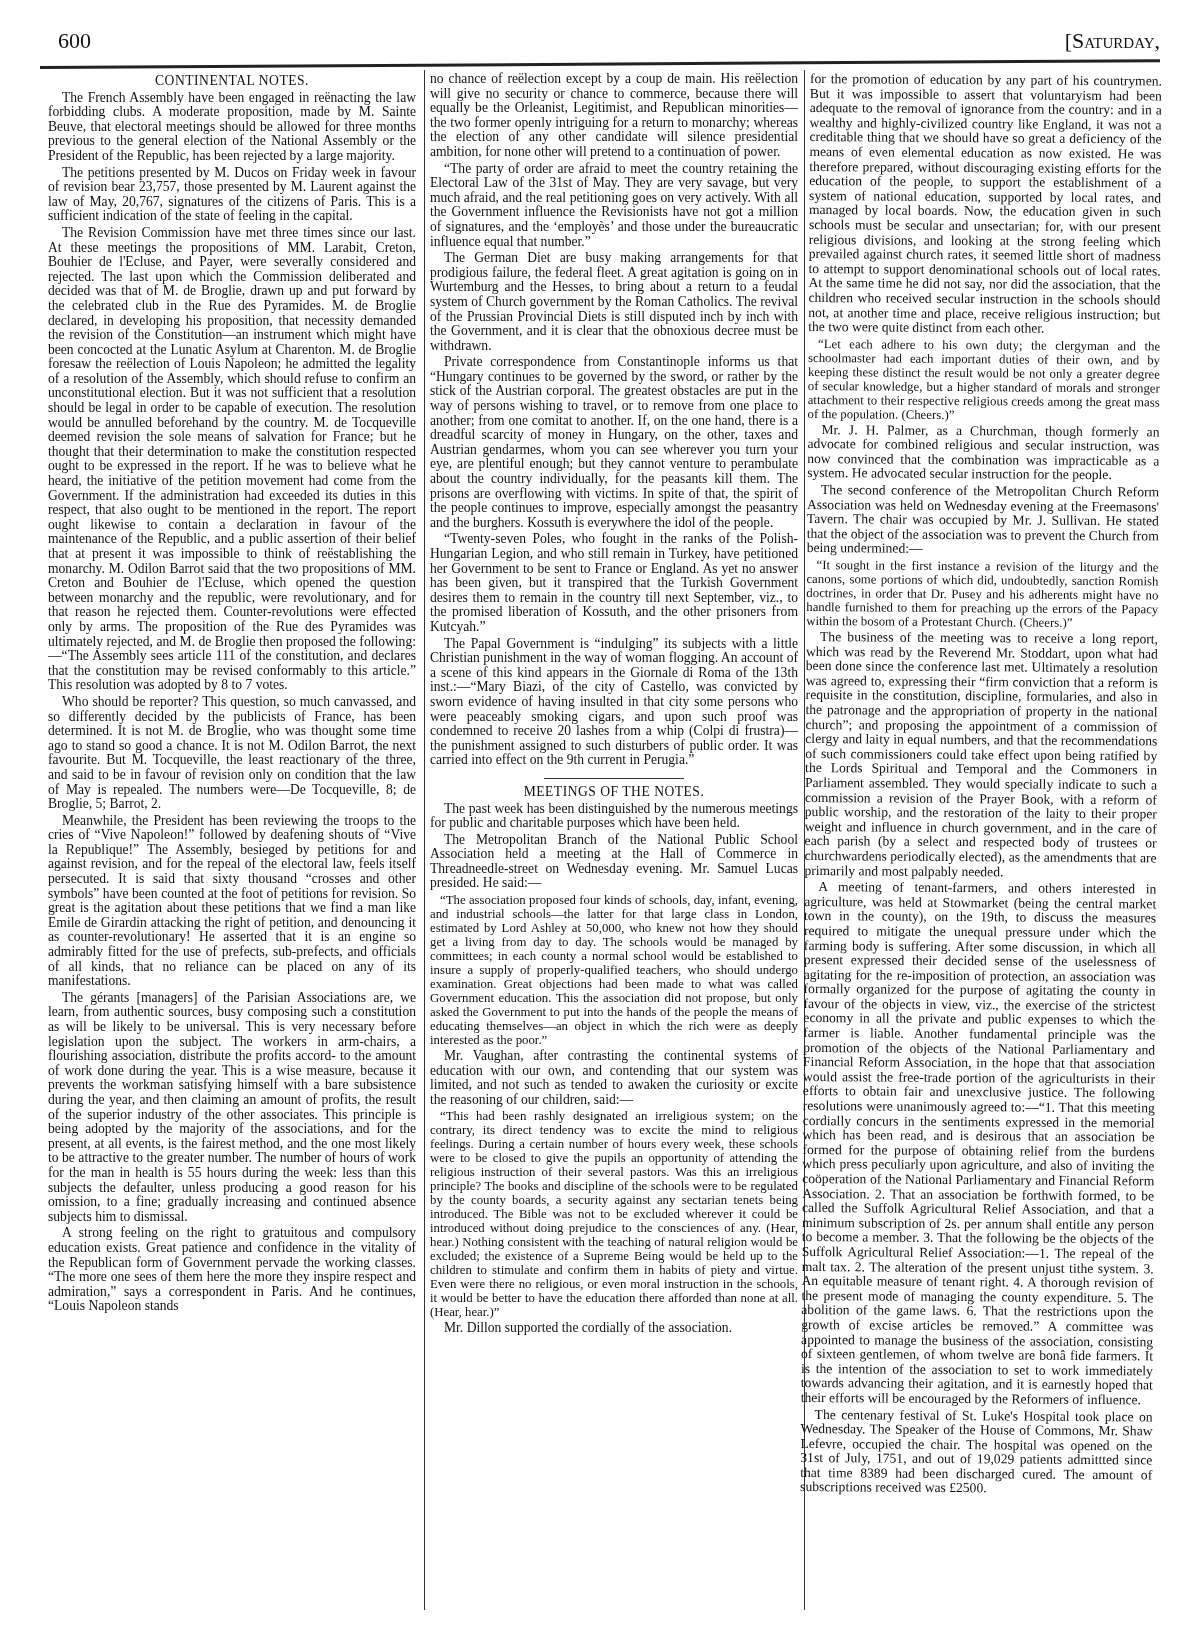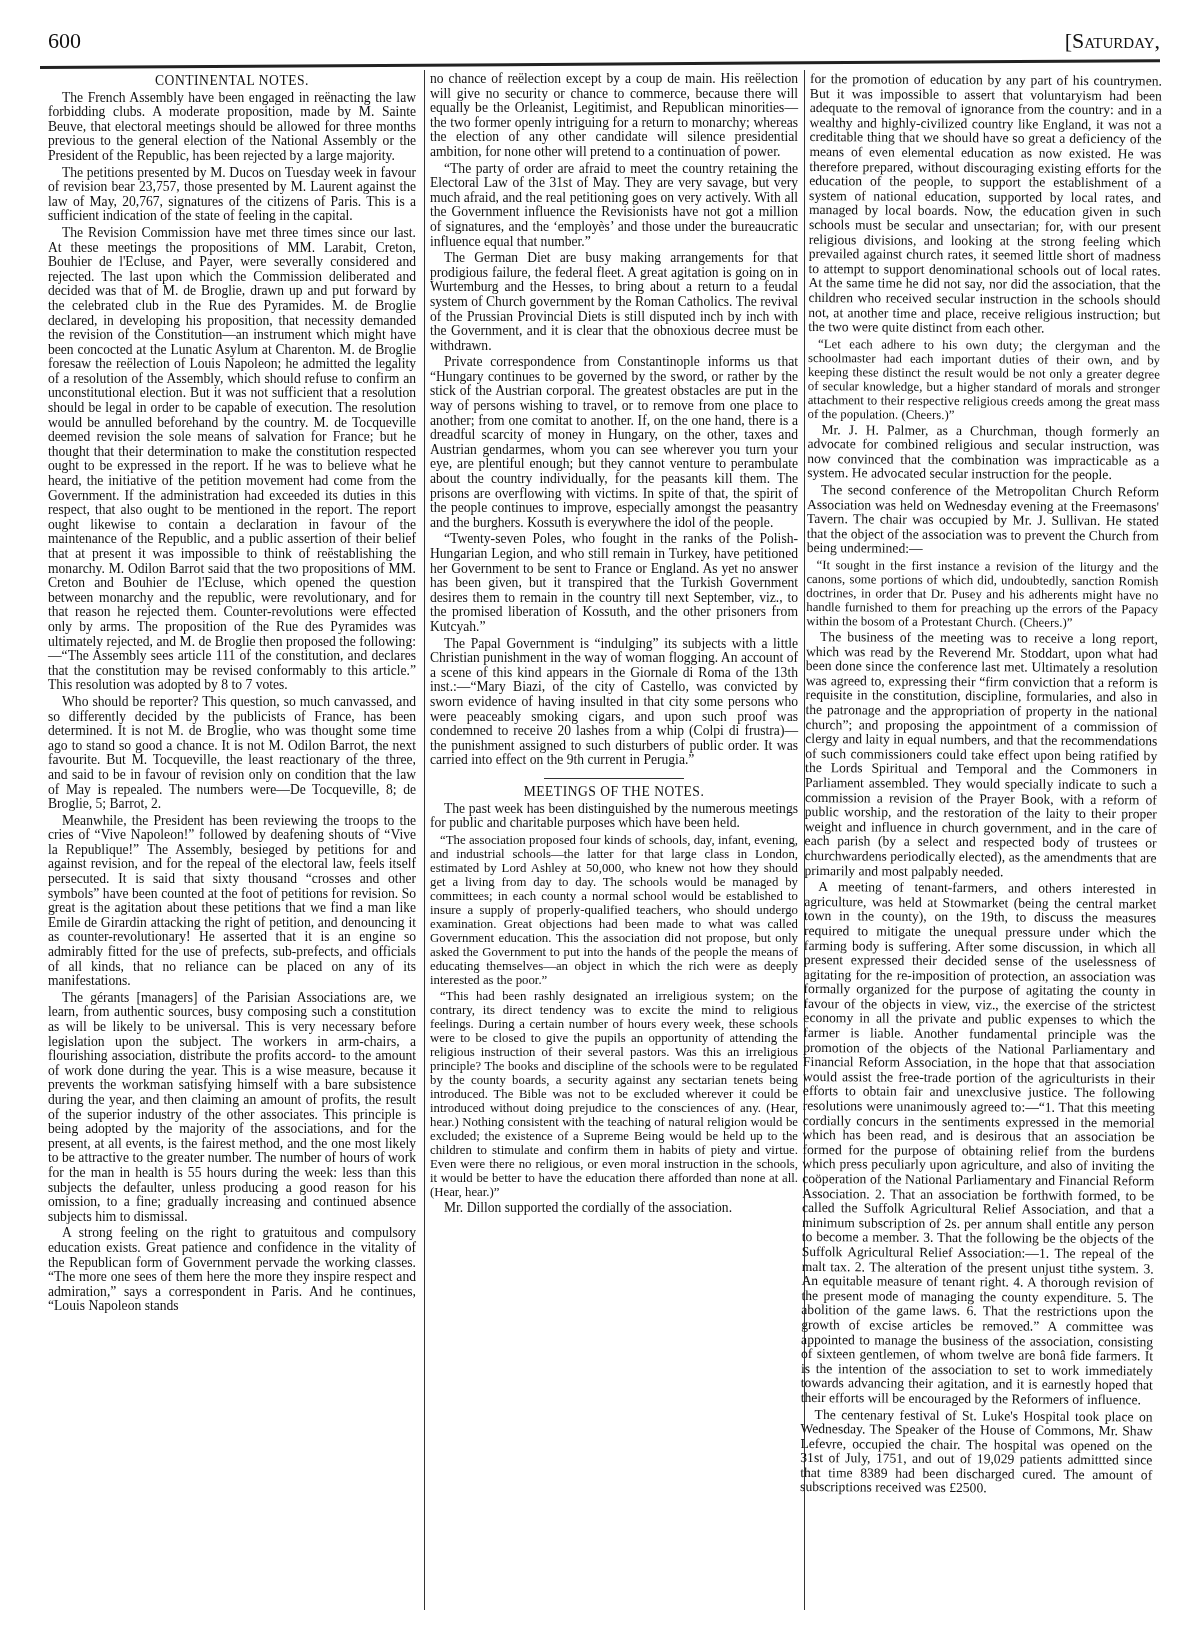--- a/index.html
+++ b/index.html
@@ -5,21 +5,21 @@
   html, body { margin: 0; padding: 0; background: #ffffff; }
   body {
     width: 1191px; height: 1627px; overflow: hidden;
     font-family: "Liberation Serif", "DejaVu Serif", serif;
     color: #111;
     position: relative;
   }
   .masthead {
     position: absolute; left: 40px; top: 18px; width: 1120px; height: 50px;
   }
-  .page-no { position: absolute; left: 8px; top: 10px; font-size: 22px; }
+  .page-no { position: absolute; left: 18px; top: 10px; font-size: 22px; }
   .title {
     position: absolute; left: 0; right: 0; top: 4px; text-align: center;
     font-family: "DejaVu Serif", serif; font-weight: bold; font-size: 30px;
     letter-spacing: 1px;
   }
   .dateline { position: absolute; right: 0; top: 10px; font-size: 22px; font-variant: small-caps; }
   .rule {
     position: absolute; left: 40px; top: 66px; width: 1120px; height: 3px;
     background: #222; transform: rotate(-0.35deg); transform-origin: left;
   }
@@ -48,39 +48,41 @@
   <span class="page-no">600</span>
   <span class="dateline">[Saturday,</span>
 </div>
 <div class="rule"></div>
 <div class="vsep sep1"></div>
 <div class="vsep sep2"></div>
 
 <div class="col col1">
   <h2>CONTINENTAL NOTES.</h2>
   <p>The French Assembly have been engaged in reënacting the law forbidding clubs. A moderate proposition, made by M. Sainte Beuve, that electoral meetings should be allowed for three months previous to the general election of the National Assembly or the President of the Republic, has been rejected by a large majority.</p>
-  <p>The petitions presented by M. Ducos on Tuesday week in favour of revision bear 23,757, those presented by M. Laurent against the law of May, 20,767, signatures of the citizens of Paris. This is a sufficient indication of the state of feeling in the capital.</p>
+  <p>The petitions presented by M. Ducos on Friday week in favour of revision bear 23,757, those presented by M. Laurent against the law of May, 20,767, signatures of the citizens of Paris. This is a sufficient indication of the state of feeling in the capital.</p>
   <p>The Revision Commission have met three times since our last. At these meetings the propositions of MM. Larabit, Creton, Bouhier de l'Ecluse, and Payer, were severally considered and rejected. The last upon which the Commission deliberated and decided was that of M. de Broglie, drawn up and put forward by the celebrated club in the Rue des Pyramides. M. de Broglie declared, in developing his proposition, that necessity demanded the revision of the Constitution—an instrument which might have been concocted at the Lunatic Asylum at Charenton. M. de Broglie foresaw the reëlection of Louis Napoleon; he admitted the legality of a resolution of the Assembly, which should refuse to confirm an unconstitutional election. But it was not sufficient that a resolution should be legal in order to be capable of execution. The resolution would be annulled beforehand by the country. M. de Tocqueville deemed revision the sole means of salvation for France; but he thought that their determination to make the constitution respected ought to be expressed in the report. If he was to believe what he heard, the initiative of the petition movement had come from the Government. If the administration had exceeded its duties in this respect, that also ought to be mentioned in the report. The report ought likewise to contain a declaration in favour of the maintenance of the Republic, and a public assertion of their belief that at present it was impossible to think of reëstablishing the monarchy. M. Odilon Barrot said that the two propositions of MM. Creton and Bouhier de l'Ecluse, which opened the question between monarchy and the republic, were revolutionary, and for that reason he rejected them. Counter-revolutions were effected only by arms. The proposition of the Rue des Pyramides was ultimately rejected, and M. de Broglie then proposed the following:—“The Assembly sees article 111 of the constitution, and declares that the constitution may be revised conformably to this article.” This resolution was adopted by 8 to 7 votes.</p>
   <p>Who should be reporter? This question, so much canvassed, and so differently decided by the publicists of France, has been determined. It is not M. de Broglie, who was thought some time ago to stand so good a chance. It is not M. Odilon Barrot, the next favourite. But M. Tocqueville, the least reactionary of the three, and said to be in favour of revision only on condition that the law of May is repealed. The numbers were—De Tocqueville, 8; de Broglie, 5; Barrot, 2.</p>
   <p>Meanwhile, the President has been reviewing the troops to the cries of “Vive Napoleon!” followed by deafening shouts of “Vive la Republique!” The Assembly, besieged by petitions for and against revision, and for the repeal of the electoral law, feels itself persecuted. It is said that sixty thousand “crosses and other symbols” have been counted at the foot of petitions for revision. So great is the agitation about these petitions that we find a man like Emile de Girardin attacking the right of petition, and denouncing it as counter-revolutionary! He asserted that it is an engine so admirably fitted for the use of prefects, sub-prefects, and officials of all kinds, that no reliance can be placed on any of its manifestations.</p>
   <p>The gérants [managers] of the Parisian Associations are, we learn, from authentic sources, busy composing such a constitution as will be likely to be universal. This is very necessary before legislation upon the subject. The workers in arm-chairs, a flourishing association, distribute the profits accord- to the amount of work done during the year. This is a wise measure, because it prevents the workman satisfying himself with a bare subsistence during the year, and then claiming an amount of profits, the result of the superior industry of the other associates. This principle is being adopted by the majority of the associations, and for the present, at all events, is the fairest method, and the one most likely to be attractive to the greater number. The number of hours of work for the man in health is 55 hours during the week: less than this subjects the defaulter, unless producing a good reason for his omission, to a fine; gradually increasing and continued absence subjects him to dismissal.</p>
   <p>A strong feeling on the right to gratuitous and compulsory education exists. Great patience and confidence in the vitality of the Republican form of Government pervade the working classes. “The more one sees of them here the more they inspire respect and admiration,” says a correspondent in Paris. And he continues, “Louis Napoleon stands</p>
 </div>
 
 <div class="col col2">
   <p style="text-indent:0">no chance of reëlection except by a coup de main. His reëlection will give no security or chance to commerce, because there will equally be the Orleanist, Legitimist, and Republican minorities—the two former openly intriguing for a return to monarchy; whereas the election of any other candidate will silence presidential ambition, for none other will pretend to a continuation of power.</p>
   <p>“The party of order are afraid to meet the country retaining the Electoral Law of the 31st of May. They are very savage, but very much afraid, and the real petitioning goes on very actively. With all the Government influence the Revisionists have not got a million of signatures, and the ‘employès’ and those under the bureaucratic influence equal that number.”</p>
   <p>The German Diet are busy making arrangements for that prodigious failure, the federal fleet. A great agitation is going on in Wurtemburg and the Hesses, to bring about a return to a feudal system of Church government by the Roman Catholics. The revival of the Prussian Provincial Diets is still disputed inch by inch with the Government, and it is clear that the obnoxious decree must be withdrawn.</p>
   <p>Private correspondence from Constantinople informs us that “Hungary continues to be governed by the sword, or rather by the stick of the Austrian corporal. The greatest obstacles are put in the way of persons wishing to travel, or to remove from one place to another; from one comitat to another. If, on the one hand, there is a dreadful scarcity of money in Hungary, on the other, taxes and Austrian gendarmes, whom you can see wherever you turn your eye, are plentiful enough; but they cannot venture to perambulate about the country individually, for the peasants kill them. The prisons are overflowing with victims. In spite of that, the spirit of the people continues to improve, especially amongst the peasantry and the burghers. Kossuth is everywhere the idol of the people.</p>
   <p>“Twenty-seven Poles, who fought in the ranks of the Polish-Hungarian Legion, and who still remain in Turkey, have petitioned her Government to be sent to France or England. As yet no answer has been given, but it transpired that the Turkish Government desires them to remain in the country till next September, viz., to the promised liberation of Kossuth, and the other prisoners from Kutcyah.”</p>
   <p>The Papal Government is “indulging” its subjects with a little Christian punishment in the way of woman flogging. An account of a scene of this kind appears in the Giornale di Roma of the 13th inst.:—“Mary Biazi, of the city of Castello, was convicted by sworn evidence of having insulted in that city some persons who were peaceably smoking cigars, and upon such proof was condemned to receive 20 lashes from a whip (Colpi di frustra)—the punishment assigned to such disturbers of public order. It was carried into effect on the 9th current in Perugia.”</p>
   <div class="short-rule"></div>
   <h2>MEETINGS OF THE NOTES.</h2>
   <p>The past week has been distinguished by the numerous meetings for public and charitable purposes which have been held.</p>
+  <p>The Metropolitan Branch of the National Public School Association held a meeting at the Hall of Commerce in Threadneedle-street on Wednesday evening. Mr. Samuel Lucas presided. He said:—</p>
   <p class="quote">“The association proposed four kinds of schools, day, infant, evening, and industrial schools—the latter for that large class in London, estimated by Lord Ashley at 50,000, who knew not how they should get a living from day to day. The schools would be managed by committees; in each county a normal school would be established to insure a supply of properly-qualified teachers, who should undergo examination. Great objections had been made to what was called Government education. This the association did not propose, but only asked the Government to put into the hands of the people the means of educating themselves—an object in which the rich were as deeply interested as the poor.”</p>
+  <p>Mr. Vaughan, after contrasting the continental systems of education with our own, and contending that our system was limited, and not such as tended to awaken the curiosity or excite the reasoning of our children, said:—</p>
   <p class="quote">“This had been rashly designated an irreligious system; on the contrary, its direct tendency was to excite the mind to religious feelings. During a certain number of hours every week, these schools were to be closed to give the pupils an opportunity of attending the religious instruction of their several pastors. Was this an irreligious principle? The books and discipline of the schools were to be regulated by the county boards, a security against any sectarian tenets being introduced. The Bible was not to be excluded wherever it could be introduced without doing prejudice to the consciences of any. (Hear, hear.) Nothing consistent with the teaching of natural religion would be excluded; the existence of a Supreme Being would be held up to the children to stimulate and confirm them in habits of piety and virtue. Even were there no religious, or even moral instruction in the schools, it would be better to have the education there afforded than none at all. (Hear, hear.)”</p>
   <p>Mr. Dillon supported the cordially of the association.</p>
 </div>
 
 <div class="col col3">
   <p style="text-indent:0">for the promotion of education by any part of his countrymen. But it was impossible to assert that voluntaryism had been adequate to the removal of ignorance from the country: and in a wealthy and highly-civilized country like England, it was not a creditable thing that we should have so great a deficiency of the means of even elemental education as now existed. He was therefore prepared, without discouraging existing efforts for the education of the people, to support the establishment of a system of national education, supported by local rates, and managed by local boards. Now, the education given in such schools must be secular and unsectarian; for, with our present religious divisions, and looking at the strong feeling which prevailed against church rates, it seemed little short of madness to attempt to support denominational schools out of local rates. At the same time he did not say, nor did the association, that the children who received secular instruction in the schools should not, at another time and place, receive religious instruction; but the two were quite distinct from each other.</p>
   <p class="quote">“Let each adhere to his own duty; the clergyman and the schoolmaster had each important duties of their own, and by keeping these distinct the result would be not only a greater degree of secular knowledge, but a higher standard of morals and stronger attachment to their respective religious creeds among the great mass of the population. (Cheers.)”</p>
   <p>Mr. J. H. Palmer, as a Churchman, though formerly an advocate for combined religious and secular instruction, was now convinced that the combination was impracticable as a system. He advocated secular instruction for the people.</p>
   <p>The second conference of the Metropolitan Church Reform Association was held on Wednesday evening at the Freemasons' Tavern. The chair was occupied by Mr. J. Sullivan. He stated that the object of the association was to prevent the Church from being undermined:—</p>
   <p class="quote">“It sought in the first instance a revision of the liturgy and the canons, some portions of which did, undoubtedly, sanction Romish doctrines, in order that Dr. Pusey and his adherents might have no handle furnished to them for preaching up the errors of the Papacy within the bosom of a Protestant Church. (Cheers.)”</p>

